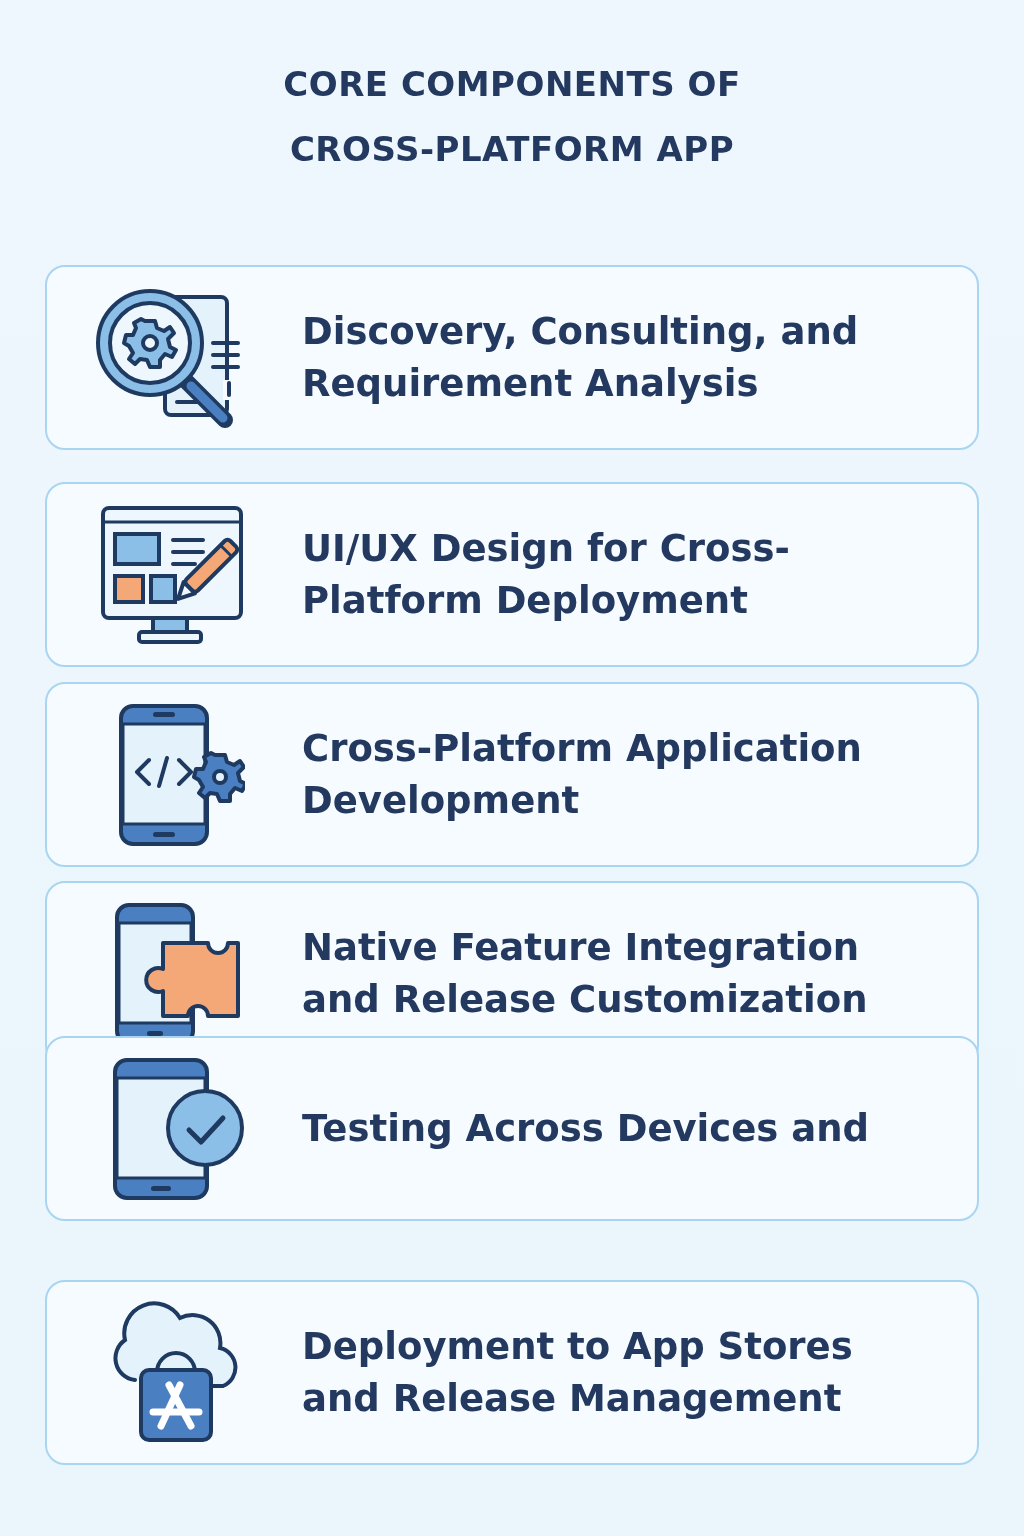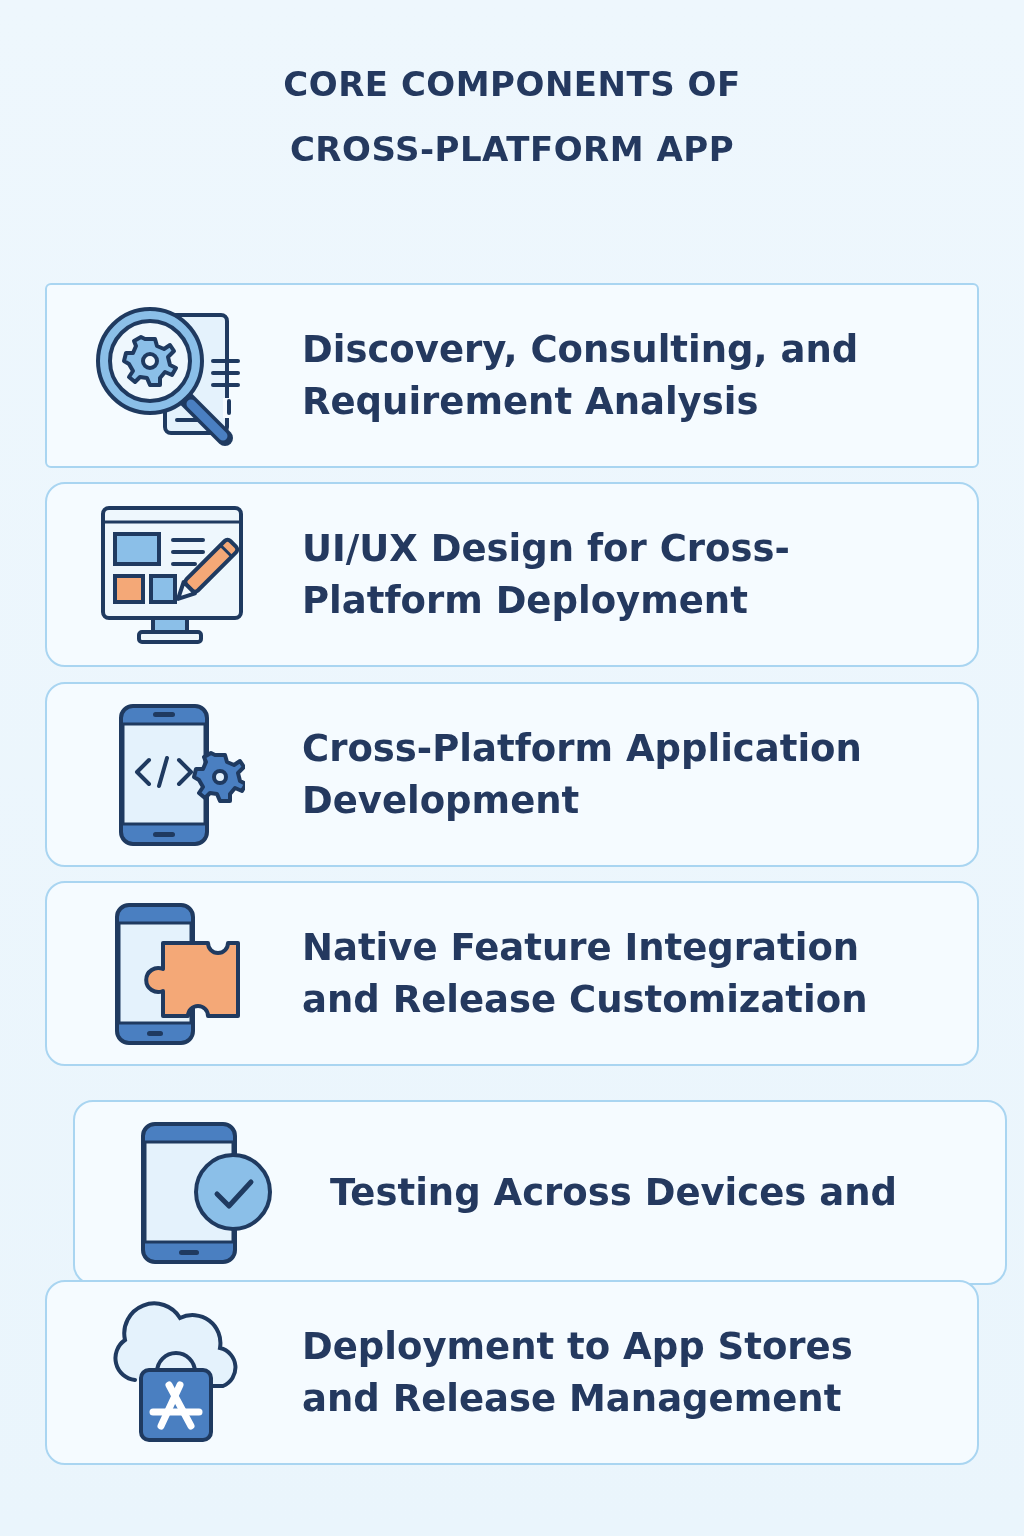--- a/index.html
+++ b/index.html
@@ -55,21 +55,21 @@
   }
 </style>
 </head>
 <body>
 
 <h1 class="title">
   <span>CORE COMPONENTS OF</span>
   <span>CROSS-PLATFORM APP</span>
 </h1>
 
-<div class="card" style="top:283px;border-radius:6px;">
+<div class="card" style="top:265px;">
   <div class="icon">
     <svg viewBox="0 0 150 145">
 
       <rect x="70" y="12" width="62" height="118" rx="6" fill="#e4f2fc" stroke="#1f3a60" stroke-width="4"></rect>
       <line x1="118" y1="58" x2="143" y2="58" stroke="#1f3a60" stroke-width="4" stroke-linecap="round"></line>
       <line x1="118" y1="70" x2="143" y2="70" stroke="#1f3a60" stroke-width="4" stroke-linecap="round"></line>
       <line x1="118" y1="82" x2="143" y2="82" stroke="#1f3a60" stroke-width="4" stroke-linecap="round"></line>
       <line x1="82" y1="117" x2="108" y2="117" stroke="#1f3a60" stroke-width="4" stroke-linecap="round"></line>
       <rect x="128" y="95" width="10" height="20" fill="#f5fbff"></rect>
       <line x1="134" y1="98" x2="134" y2="110" stroke="#1f3a60" stroke-width="4" stroke-linecap="round"></line>
@@ -148,21 +148,21 @@
       <rect x="52" y="130" width="16" height="5" rx="2.5" fill="#1f3a60"></rect>
       <path d="M68,42 L113,42 A10,10 0 1 0 133,42 L143,42 L143,115 L113,115 A10,10 0 1 0 93,115 L68,115 L68,90 A12,12 0 1 1 68,68 Z" fill="#f4a877" stroke="#1f3a60" stroke-width="4" stroke-linejoin="round"></path>
     </svg>
   </div>
   <div class="label">
     <span>Native Feature Integration</span>
     <span>and Release Customization</span>
   </div>
 </div>
 
-<div class="card" style="top:1100px;margin-left:28px;">
+<div class="card" style="top:1036px;">
   <div class="icon">
     <svg viewBox="0 0 150 145">
       <rect x="20" y="4" width="92" height="138" rx="12" fill="#4a7fc1" stroke="#1f3a60" stroke-width="4"></rect>
       <rect x="22" y="22" width="88" height="100" fill="#e4f2fc" stroke="#1f3a60" stroke-width="3"></rect>
       <rect x="56" y="130" width="20" height="5" rx="2.5" fill="#1f3a60"></rect>
       <circle cx="110" cy="72" r="37" fill="#8bbfe8" stroke="#1f3a60" stroke-width="4"></circle>
       <polyline points="94,74 106,86 128,62" fill="none" stroke="#1f3a60" stroke-width="5" stroke-linecap="round" stroke-linejoin="round"></polyline>
     </svg>
   </div>
   <div class="label">

